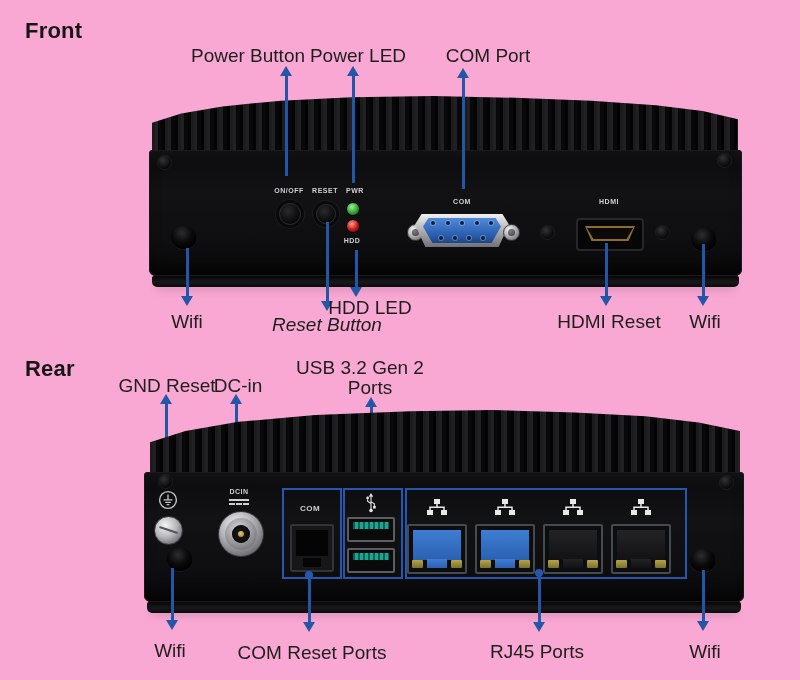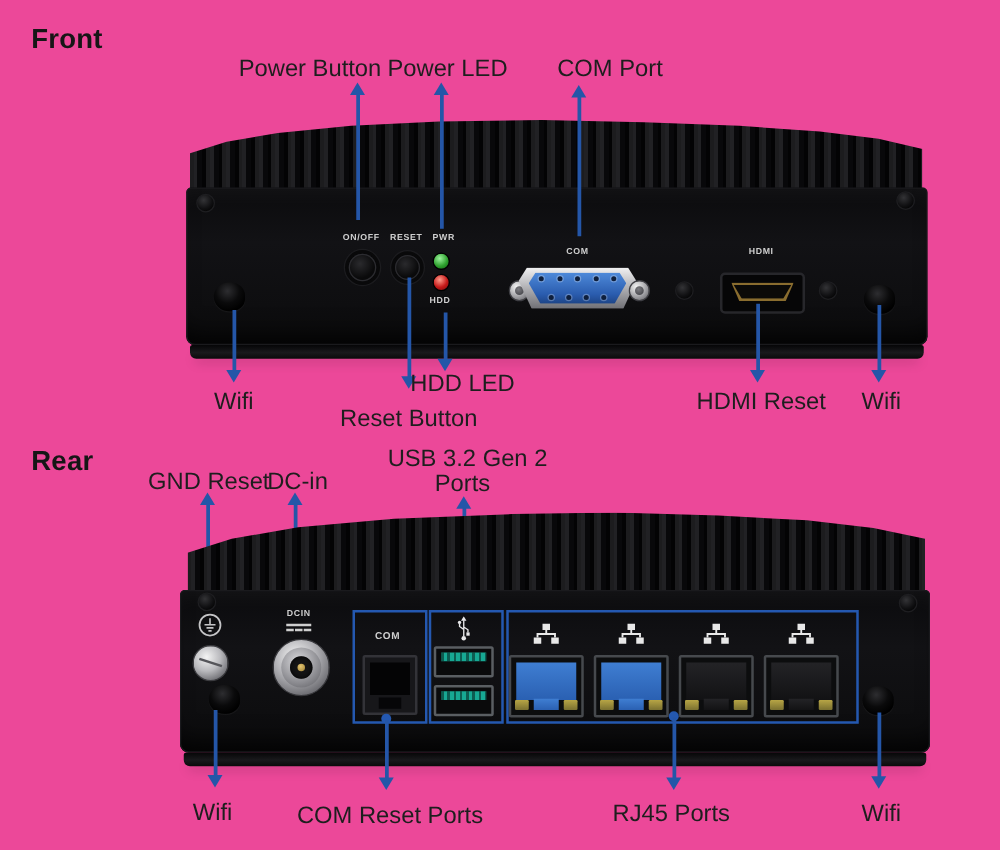--- a/index.html
+++ b/index.html
@@ -1,16 +1,16 @@
 <!DOCTYPE html>
 <html><head>
 <meta charset="utf-8">
 <style>
   html,body{margin:0;padding:0;background:#ffffff;}
-  .scene{position:relative;width:800px;height:680px;background:#ec4899;overflow:hidden;
+  .scene{position:relative;width:800px;height:680px;background:#f9a8d4;overflow:hidden;
          font-family:"Liberation Sans",sans-serif;}
   .heading{position:absolute;font-size:22px;font-weight:bold;color:#161616;letter-spacing:.2px;}
   .lbl{position:absolute;font-size:19px;color:#1e1e1e;white-space:nowrap;transform:translateX(-50%);}
   
   .arrow{position:absolute;width:3px;background:#2456a8;}
   .arrow::after{content:"";position:absolute;left:50%;transform:translateX(-50%);
                 border-left:6px solid transparent;border-right:6px solid transparent;}
   .arrow.up::after{top:-9px;border-bottom:10px solid #2456a8;}
   .arrow.down::after{bottom:-9px;border-top:10px solid #2456a8;}
   .node{position:absolute;width:8px;height:8px;border-radius:50%;background:#2458b0;transform:translate(-50%,-50%);}
@@ -144,30 +144,30 @@
   <div class="arrow up" style="left:284.5px;top:75px;height:101px;"></div>
   <div class="arrow up" style="left:351.5px;top:75px;height:108px;"></div>
   <div class="arrow up" style="left:461.5px;top:77px;height:112px;"></div>
 
   <div class="arrow down" style="left:185.5px;top:248px;height:49px;"></div>
   <div class="arrow down" style="left:325.5px;top:222px;height:80px;"></div>
   <div class="arrow down" style="left:354.5px;top:250px;height:38px;"></div>
   <div class="arrow down" style="left:604.5px;top:243px;height:54px;"></div>
   <div class="arrow down" style="left:701.5px;top:244px;height:53px;"></div>
   <div class="lbl" style="left:187px;top:311px;">Wifi</div>
-  <div class="lbl" style="left:327px;top:325px;">Reset Button</div>
+  <div class="lbl" style="left:327px;top:314px;font-style:italic;">Reset Button</div>
   <div class="lbl" style="left:370px;top:297px;">HDD LED</div>
   <div class="lbl" style="left:609px;top:311px;">HDMI Reset</div>
   <div class="lbl" style="left:705px;top:311px;">Wifi</div>
 
   <div class="heading" style="left:25px;top:356px;">Rear</div>
 
   <div class="lbl" style="left:167px;top:375px;">GND Reset</div>
   <div class="lbl" style="left:238px;top:375px;">DC-in</div>
-  <div class="lbl" style="left:374px;top:357px;">USB 3.2 Gen 2</div>
+  <div class="lbl" style="left:360px;top:357px;">USB 3.2 Gen 2</div>
   <div class="lbl" style="left:370px;top:377px;">Ports</div>
   <div class="arrow up" style="left:164.5px;top:403px;height:83px;"></div>
   <div class="arrow up" style="left:234.5px;top:403px;height:79px;"></div>
   <div class="arrow up" style="left:369.5px;top:406px;height:79px;"></div>
 
   <div class="fins f2" style="left:150px;top:410px;width:590px;height:62px;"></div>
   <div class="face" style="left:144px;top:472px;width:600px;height:130px;">
     <div class="screw" style="left:14px;top:2px;"></div>
     <div class="screw" style="left:575px;top:3px;"></div>
 

